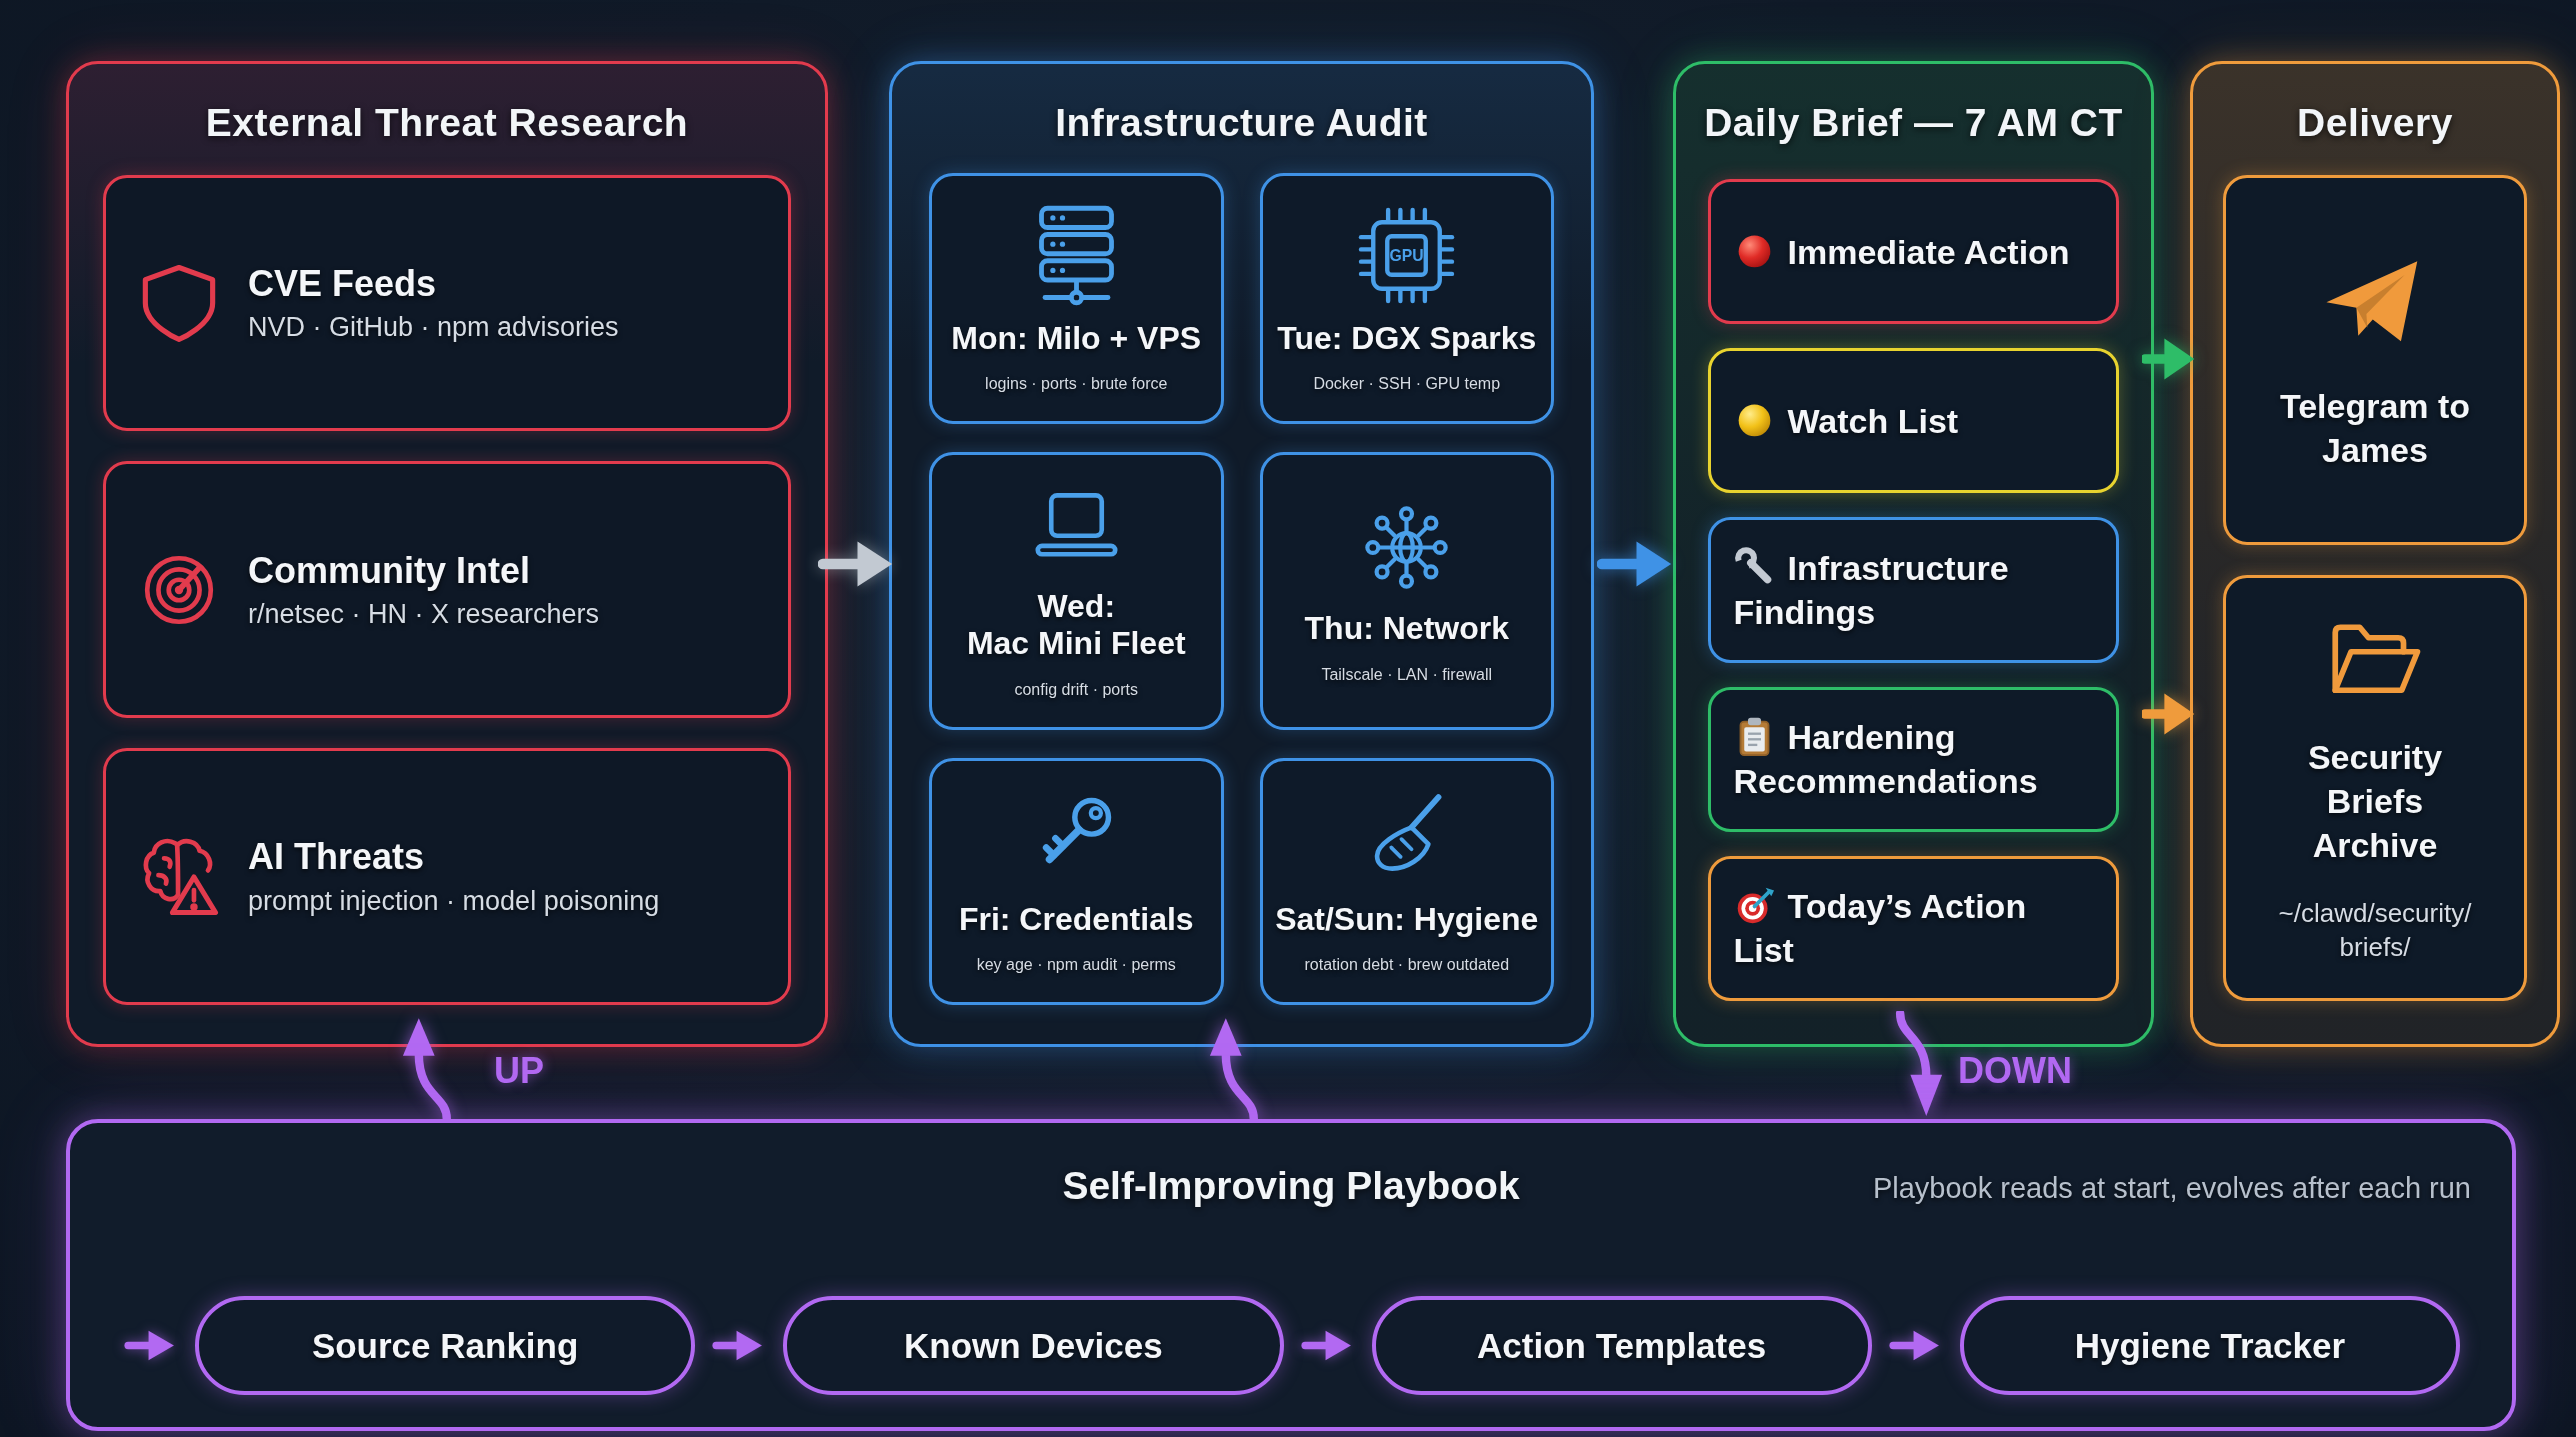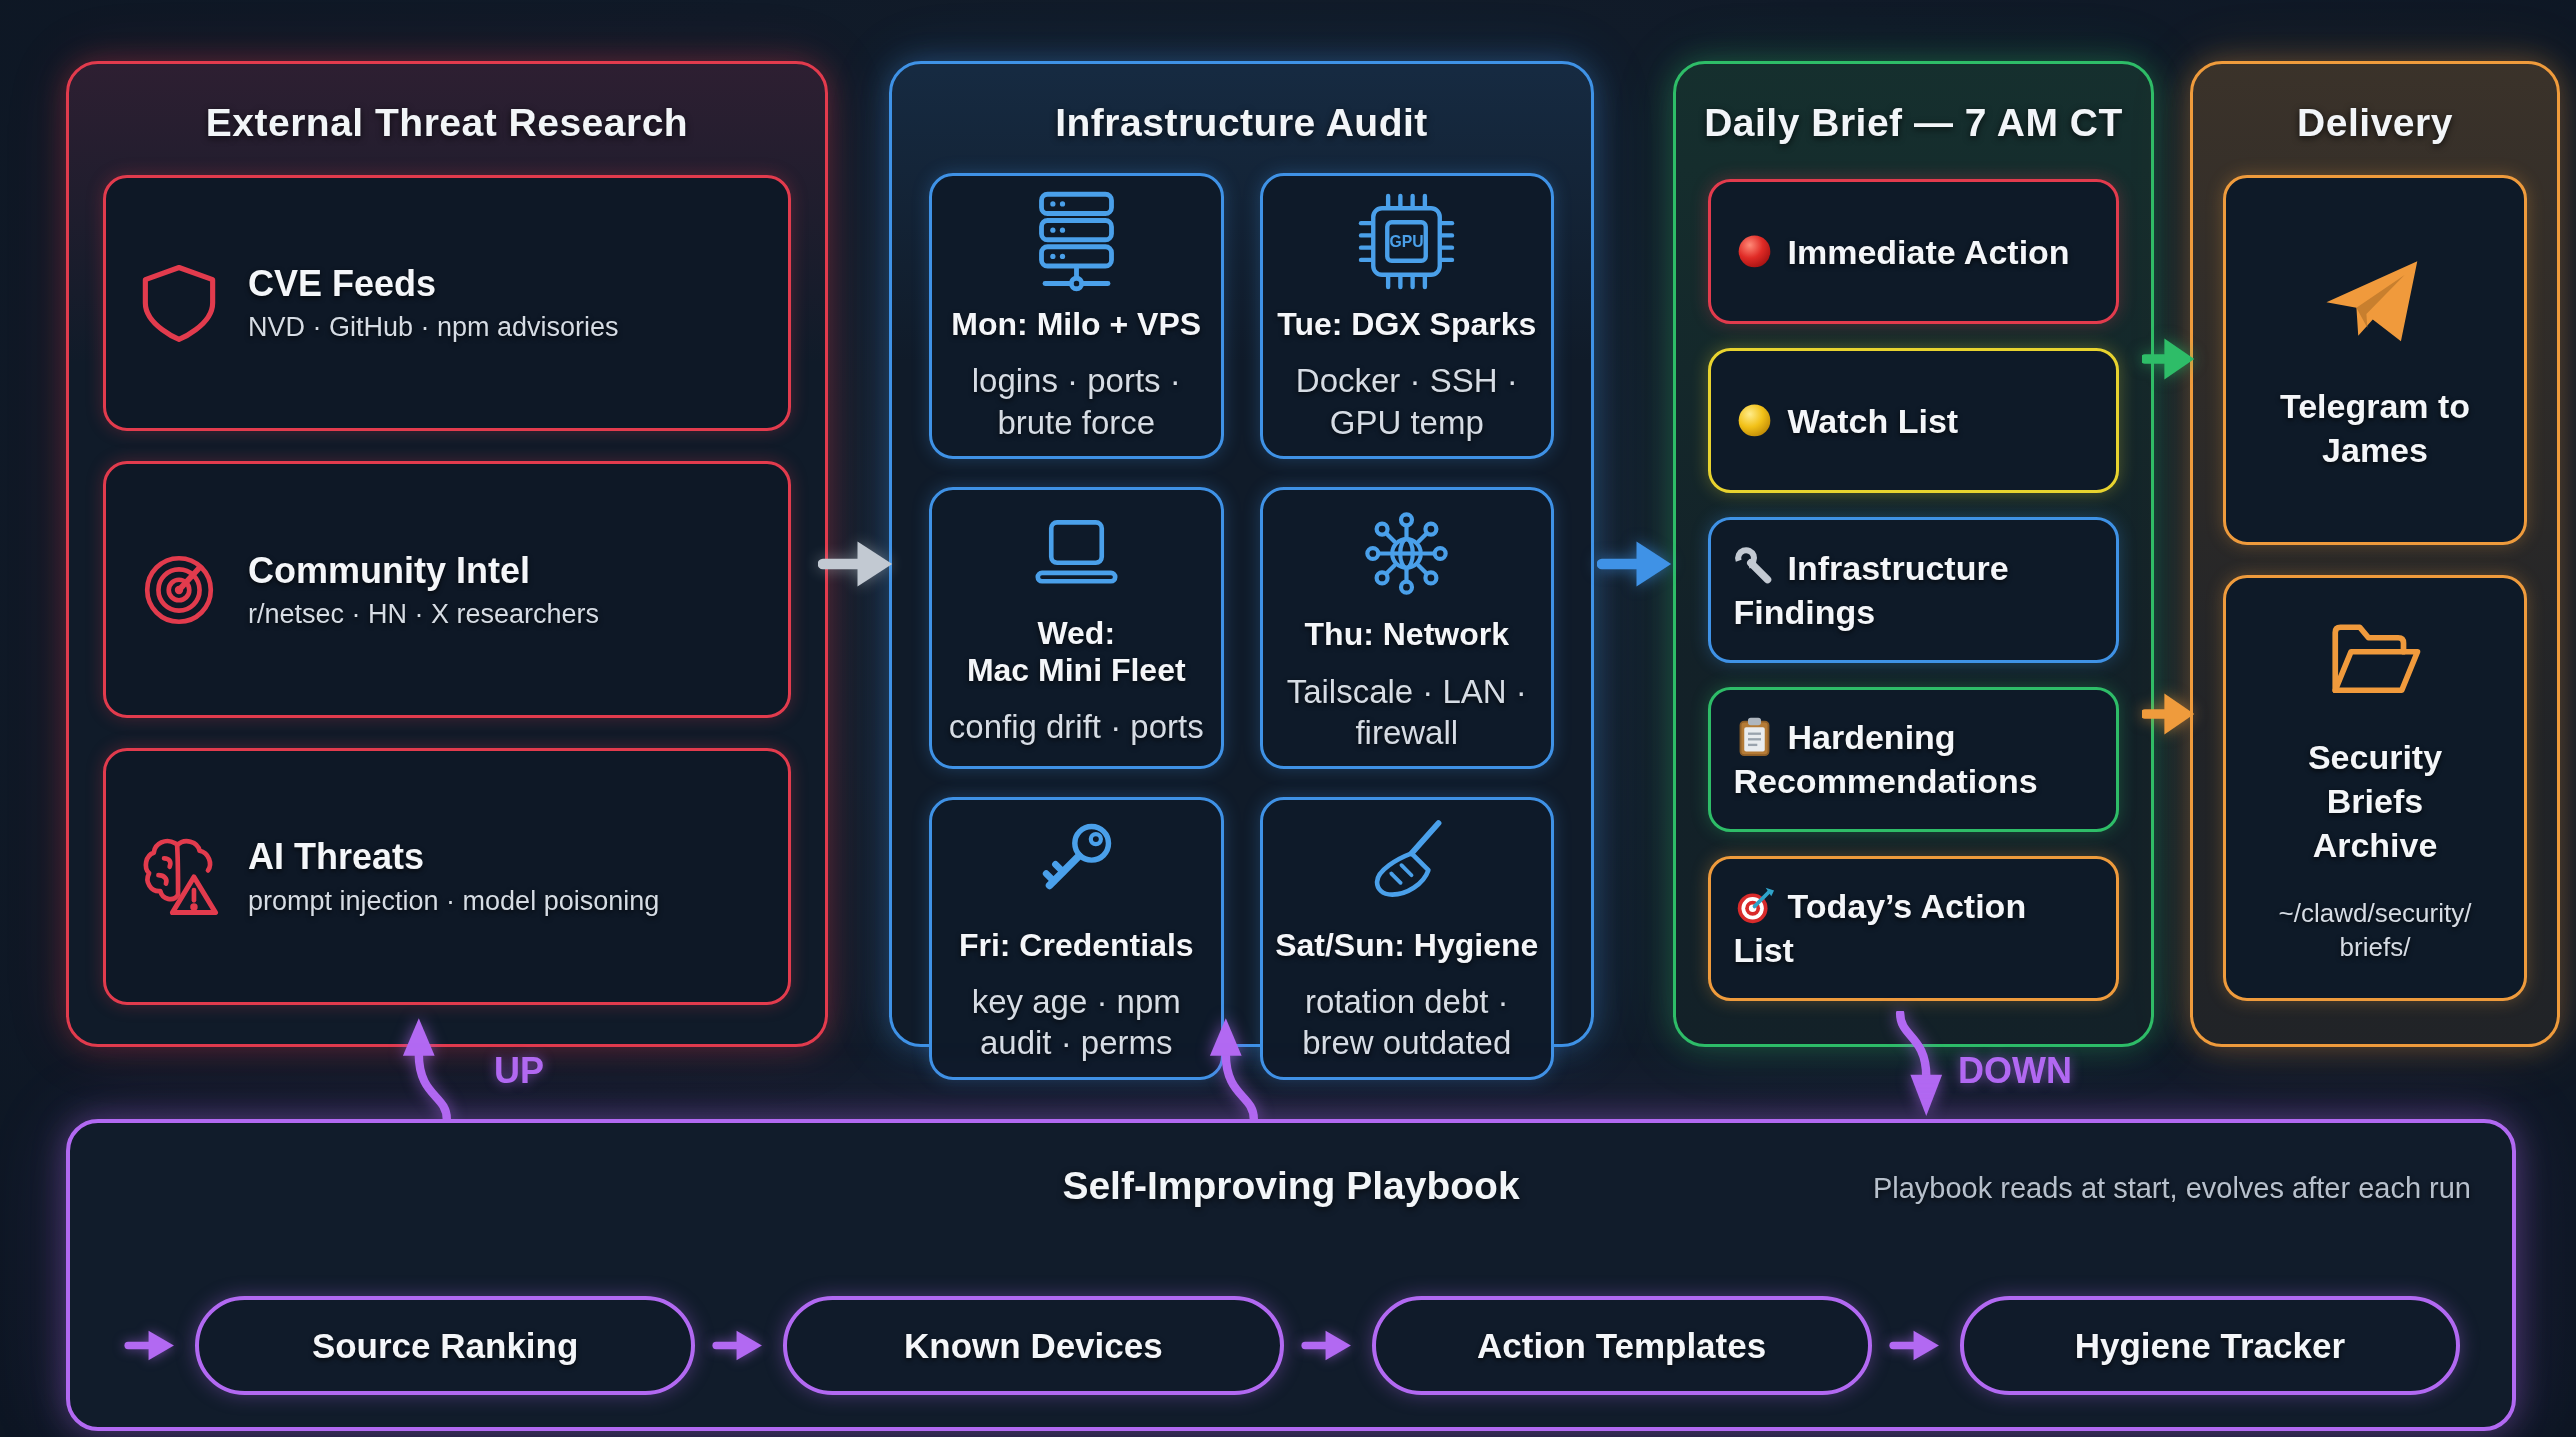--- a/index.html
+++ b/index.html
@@ -58,21 +58,21 @@
 
   
   .col2-cards{flex:1;display:grid;grid-template-columns:1fr 1fr;gap:28px 36px;margin:3.7px 37px 39px;}
   .card2{
     border:3.7px solid #3f92e6;border-radius:24px;background:#0e1a29;box-sizing:border-box;
     display:flex;flex-direction:column;align-items:center;justify-content:center;
     gap:9.4px;padding:13px 9.4px;text-align:center;
     box-shadow:0 0 17px rgba(63,146,230,.28);
   }
   .card2-title{font-size:32px;font-weight:bold;color:#f4f6f9;text-shadow:0 1.9px 5.6px rgba(0,0,0,.7);}
-  .card2-sub{font-size:33px;color:#d6dce4;line-height:1.25;text-shadow:0 1.9px 5.6px rgba(0,0,0,.7);margin-top:8px;}
+  .card2-sub{font-size:16px;color:#d6dce4;line-height:1.25;text-shadow:0 1.9px 5.6px rgba(0,0,0,.7);margin-top:8px;}
 
   
   .col3-cards{flex:1;display:flex;flex-direction:column;gap:24px;margin:10px 32px 43px;}
   .card3{
     flex:1;display:flex;align-items:center;padding:9.4px 22.5px;box-sizing:border-box;
     border:3.7px solid;border-radius:22.5px;background:#0e1a28;
   }
   .card3 .lbl{font-size:34px;font-weight:bold;color:#f4f6f9;line-height:1.3;text-shadow:0 1.9px 5.6px rgba(0,0,0,.7);}
   .card3 .lbl svg{vertical-align:-7.5px;margin-right:13px;}
   .c3-red   {border-color:#e23b4d;box-shadow:0 0 17px rgba(226,59,77,.30);}

